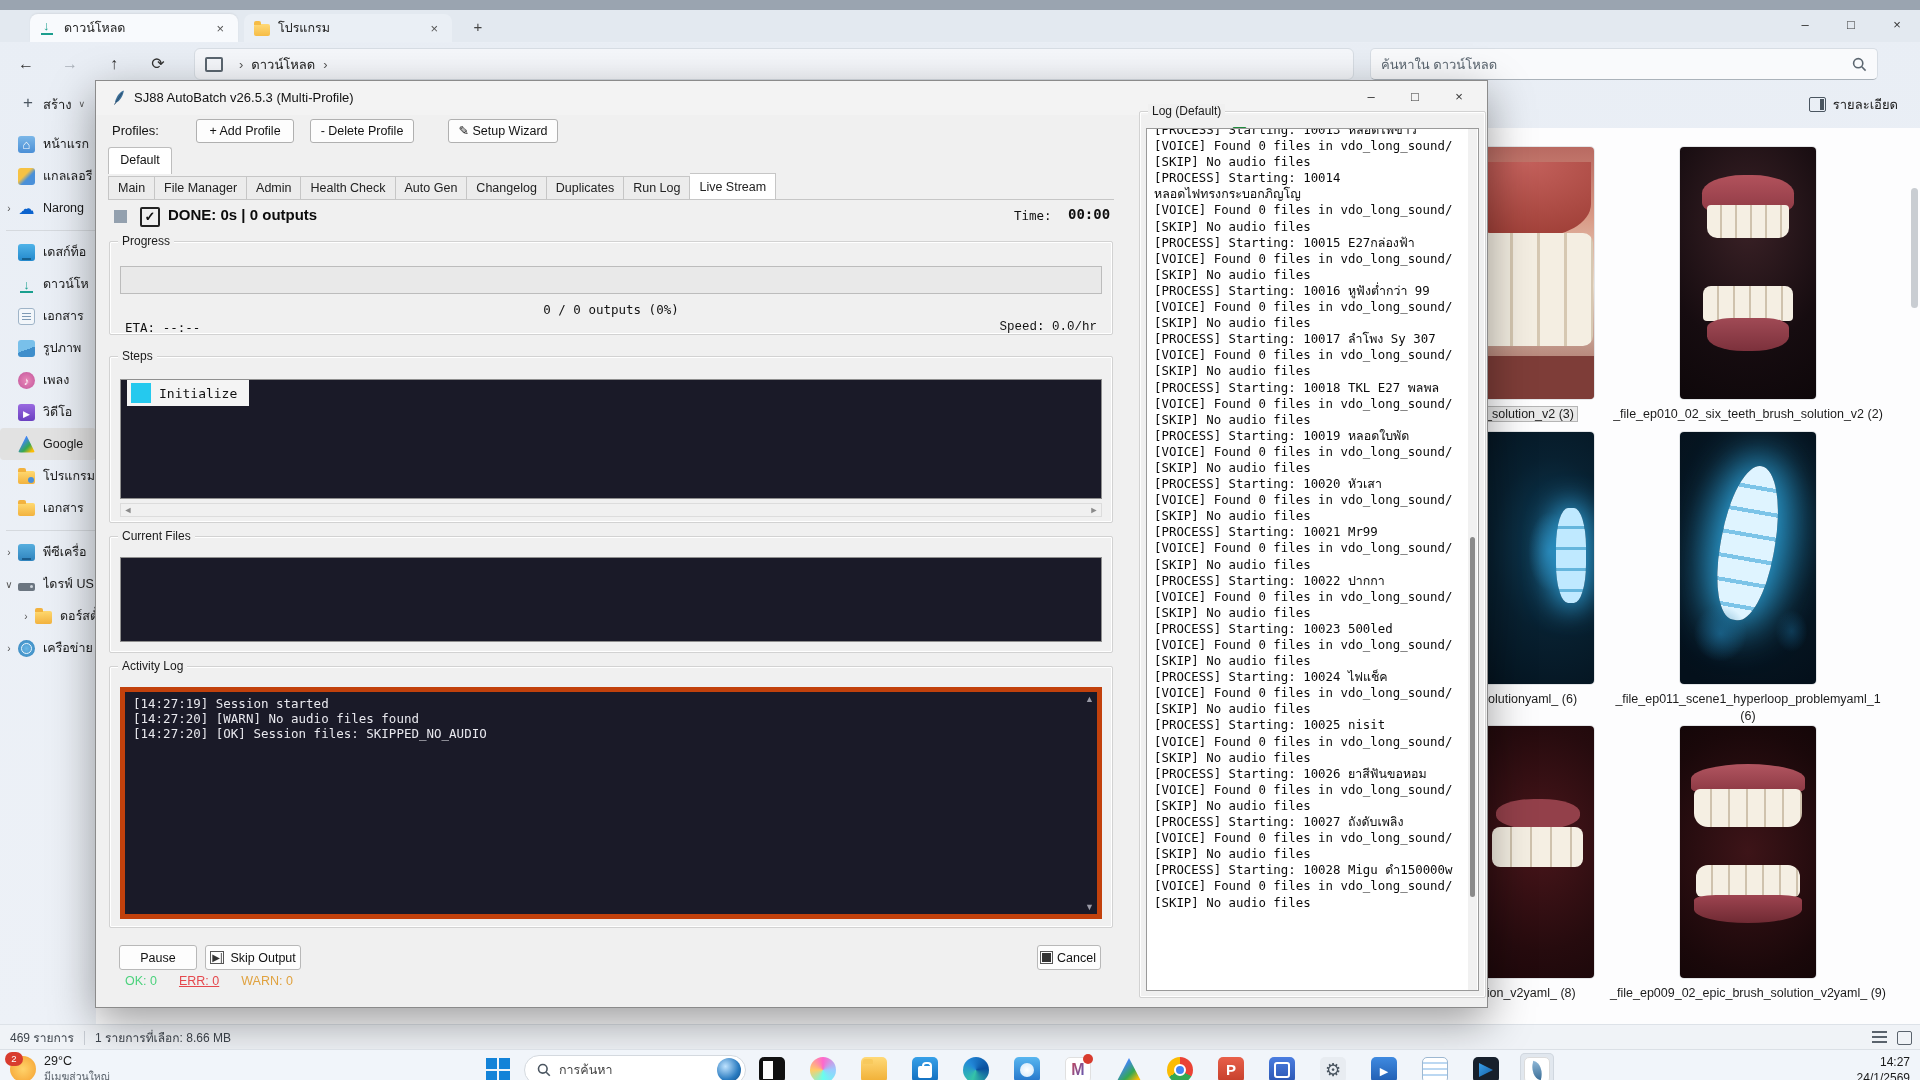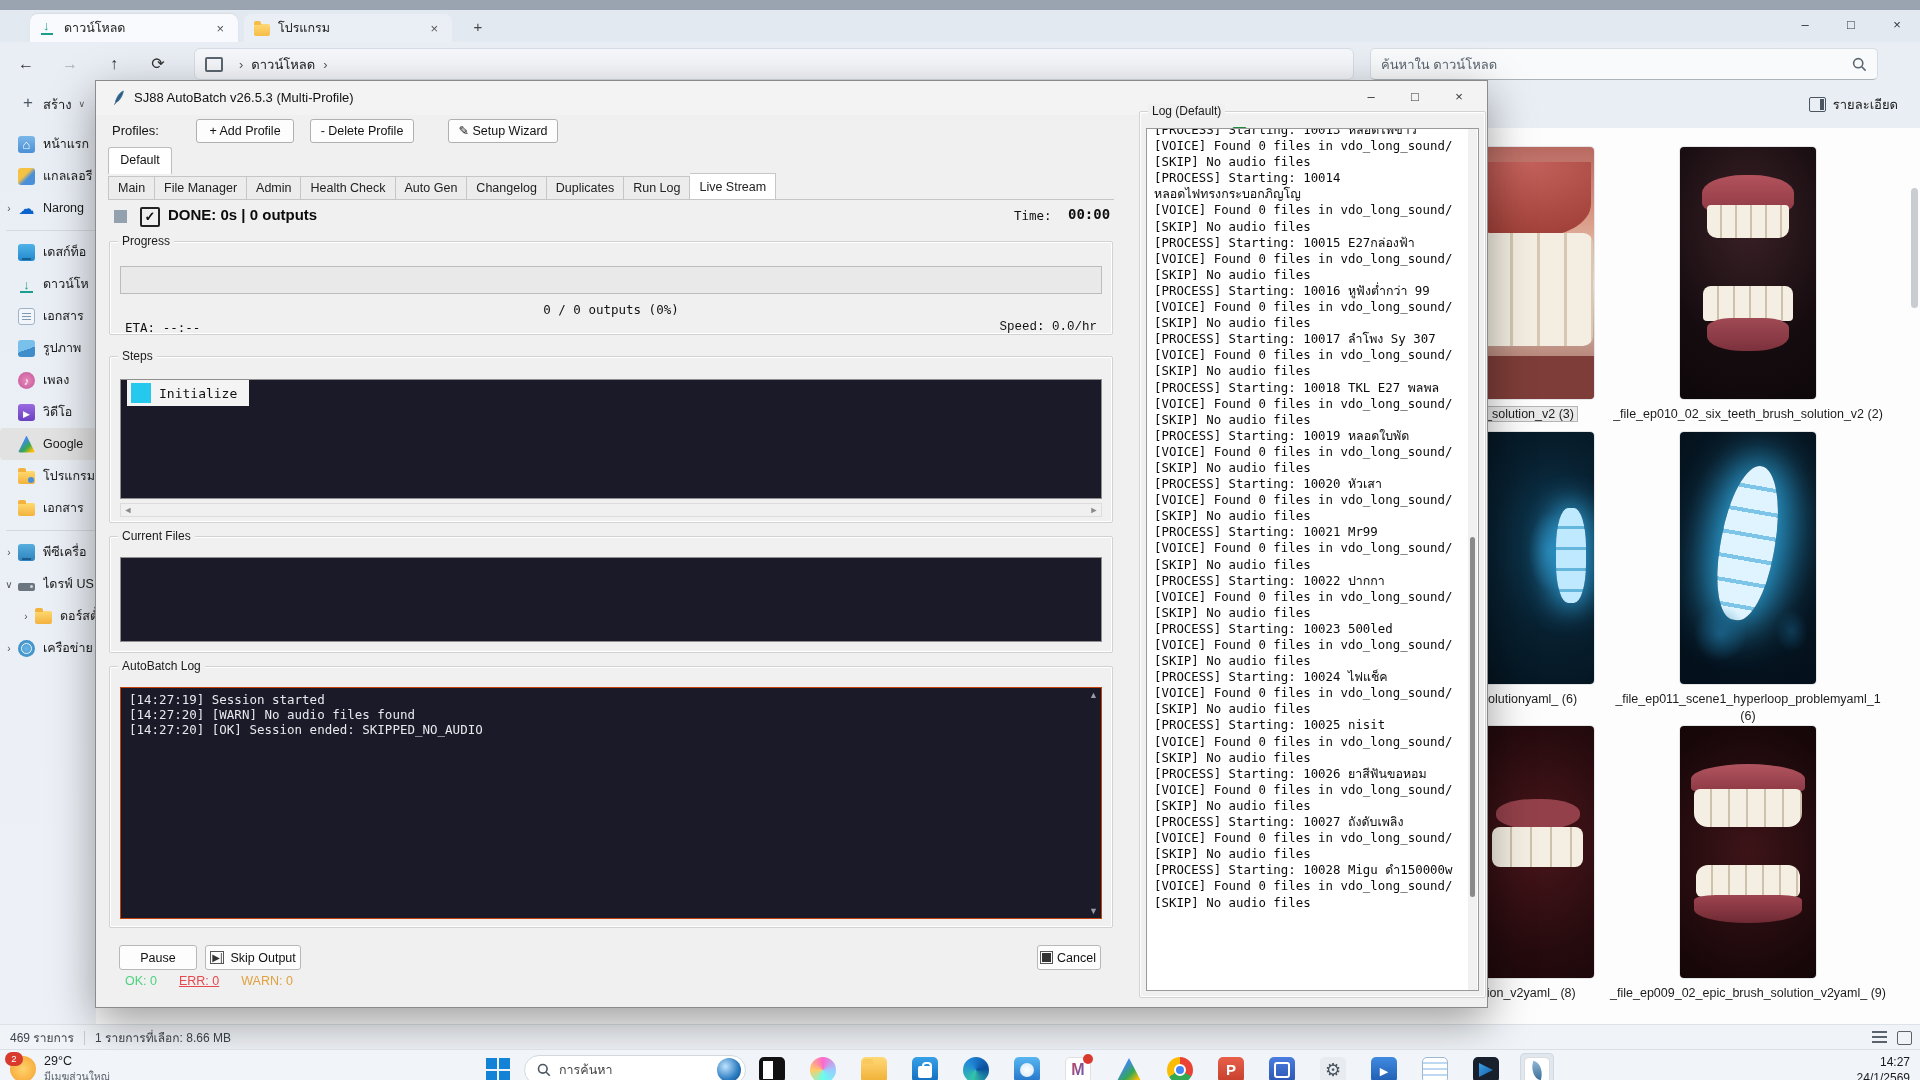--- a/index.html
+++ b/index.html
@@ -166,21 +166,21 @@
   .g-steps{left:13px;top:275px;width:1002px;height:165px;}
   .stepspanel{position:absolute;left:10px;top:22px;right:10px;height:120px;background:#1a1a28;border:1px solid #8f8f8f;box-sizing:border-box;}
   .stepchip{position:absolute;left:6px;top:0;height:26px;background:#f4f4f4;display:flex;align-items:center;gap:8px;padding:0 12px 0 4px;}
   .cy{width:20px;height:20px;background:#25c9ee;}
   .stepname{font-family:"DejaVu Sans Mono",monospace;font-size:13px;color:#111;}
   .hsb{position:absolute;left:10px;right:10px;top:146px;height:14px;background:#f0f0f0;border:1px solid #dcdcdc;box-sizing:border-box;}
   .hsb .ar{position:absolute;top:0;width:14px;height:12px;color:#8a8a8a;font-size:9px;text-align:center;line-height:12px;}
   .g-files{left:13px;top:455px;width:1002px;height:115px;}
   .filespanel{position:absolute;left:10px;top:20px;right:10px;bottom:10px;background:#1a1a28;border:1px solid #8f8f8f;}
   .g-activity{left:13px;top:585px;width:1002px;height:260px;}
-  .actpanel{position:absolute;left:10px;top:20px;right:10px;bottom:8px;background:#1a1a28;border:1px solid #c2410c;overflow:hidden;}
+  .actpanel{position:absolute;left:10px;top:20px;right:10px;bottom:8px;background:#1a1a28;border:5px solid #c2410c;overflow:hidden;}
   .actlines{position:absolute;left:8px;top:4px;right:20px;font-family:"DejaVu Sans Mono",monospace;font-size:12.5px;line-height:15px;color:#e8e8ee;}
   .actar{position:absolute;right:3px;color:#9a9aa6;font-size:9px;}
   .btn-pause{left:23px;top:864px;width:78px;}
   .btn-skip{left:109px;top:864px;width:96px;}
   .btn-cancel{left:941px;top:864px;width:64px;}
   .cbtn{position:absolute;height:25px;background:#fdfdfd;border:1px solid #b8b8b8;border-radius:3px;
         font-size:12.5px;color:#111;display:flex;align-items:center;justify-content:center;gap:6px;box-sizing:border-box;}
   .skip-ic{font-size:10px;color:#333;border:1px solid #555;padding:0 1px;line-height:11px;}
   .stop-ic{width:9px;height:9px;background:#333;outline:1px solid #555;outline-offset:1px;}
   .counters{position:absolute;left:29px;top:893px;display:flex;gap:22px;font-size:12.5px;}
@@ -559,27 +559,27 @@
           </div>
           </div>
       </div>
       <div class="hsb">
         <span class="ar" style="left:0;">◄</span>
         <span class="ar" style="right:0;">►</span>
       </div>
     </div>
 
     <div class="gbox g-activity">
-      <span class="glabel">AutoBatch Log</span>
+      <span class="glabel">Activity Log</span>
       <div class="actpanel">
         <div class="actlines">
 
         <div>[14:27:19] Session started</div>
             <div>[14:27:20] [WARN] No audio files found</div>
-            <div>[14:27:20] [OK] Session ended: SKIPPED_NO_AUDIO</div>
+            <div>[14:27:20] [OK] Session files: SKIPPED_NO_AUDIO</div>
           </div>
         <span class="actar" style="top:2px;">▲</span>
         <span class="actar" style="bottom:2px;">▼</span>
       </div>
     </div>
 
     <div class="cbtn btn-pause">
       <span>Pause</span>
     </div>
     <div class="cbtn btn-skip">

